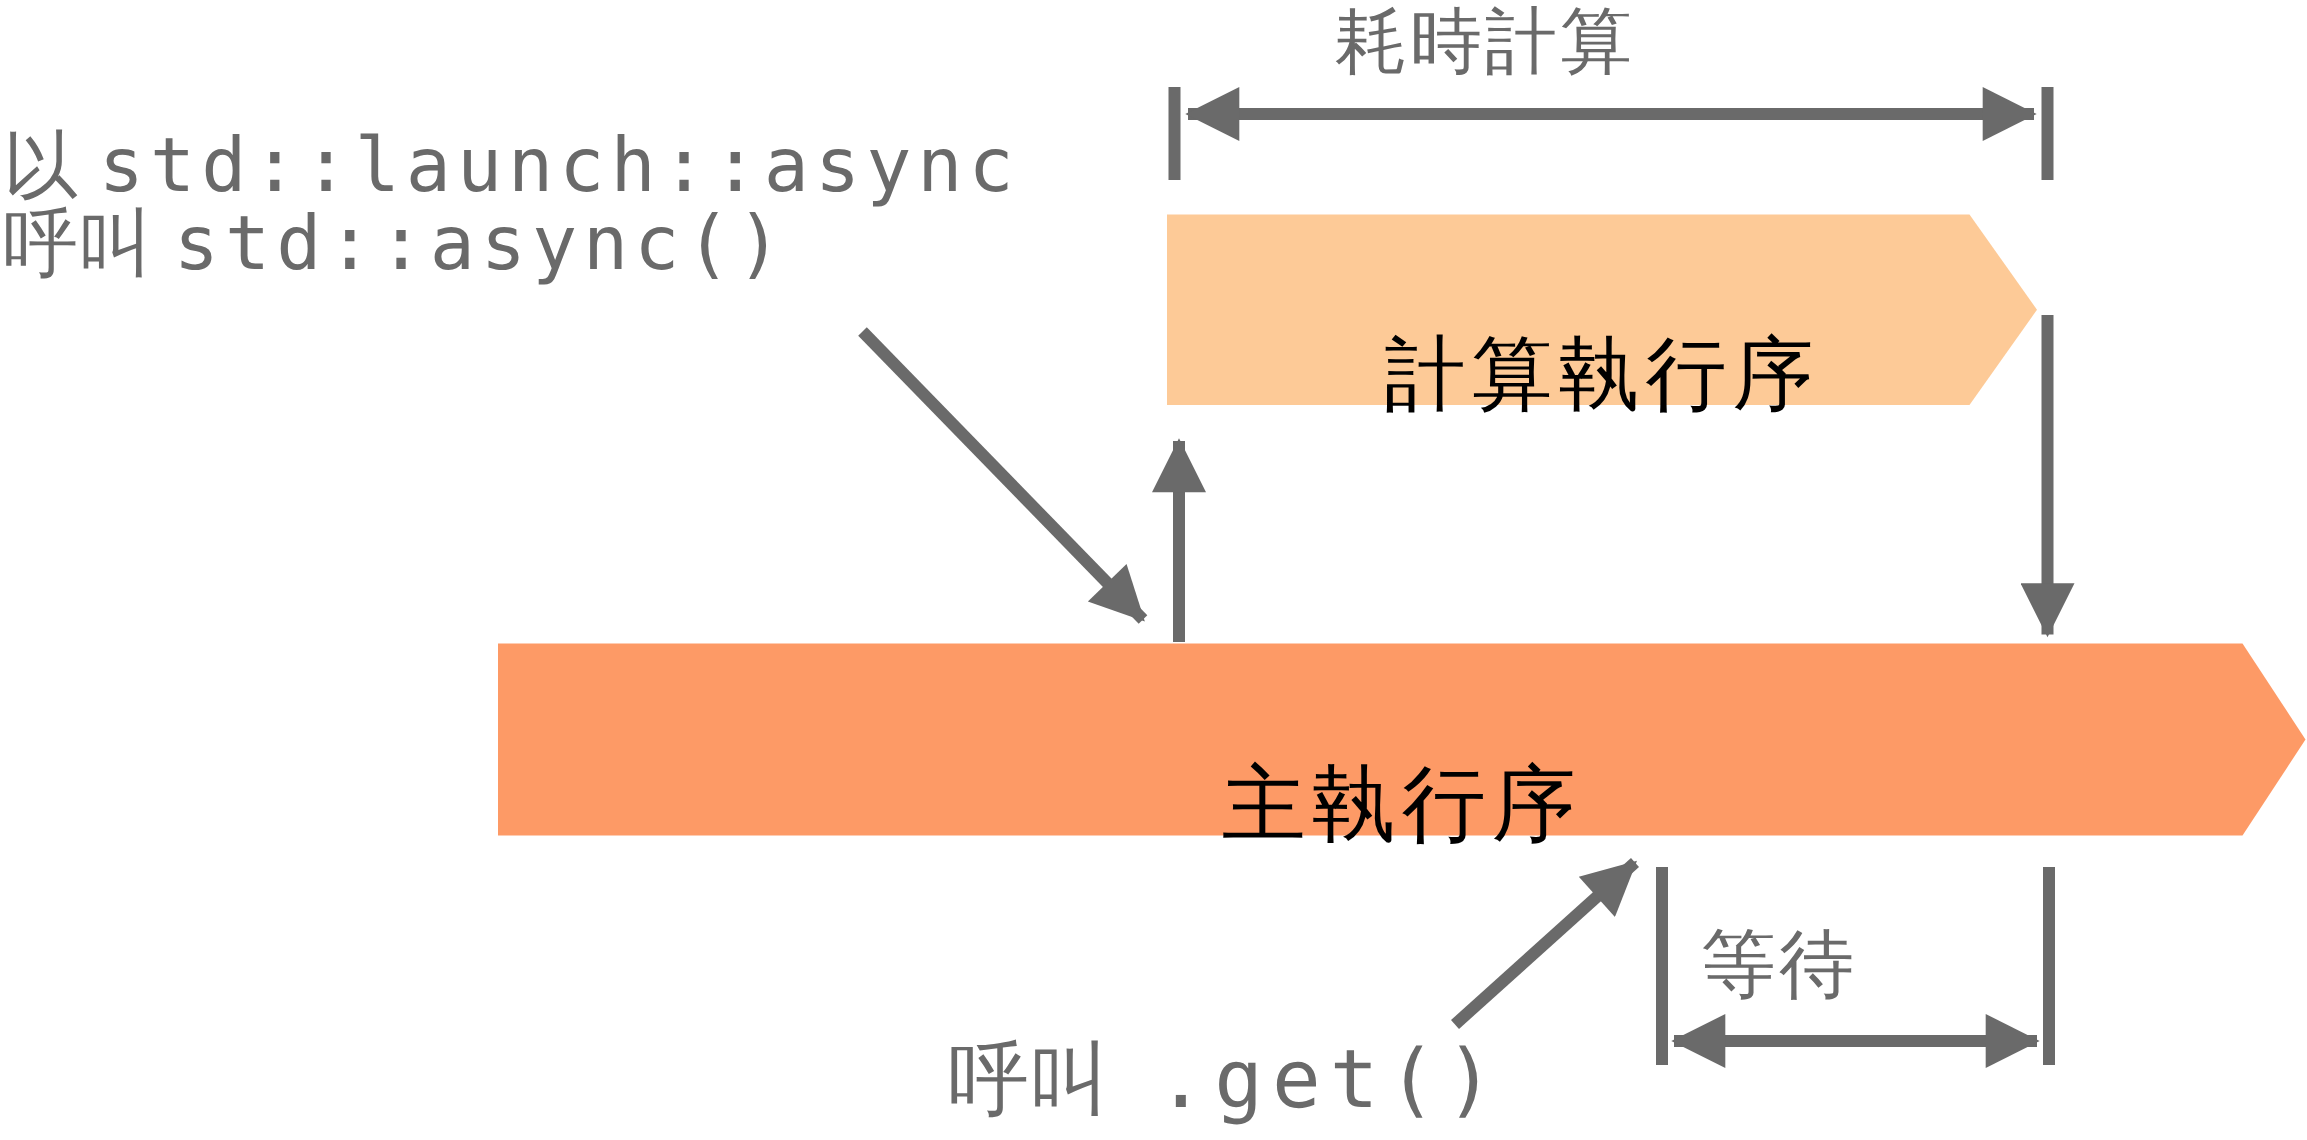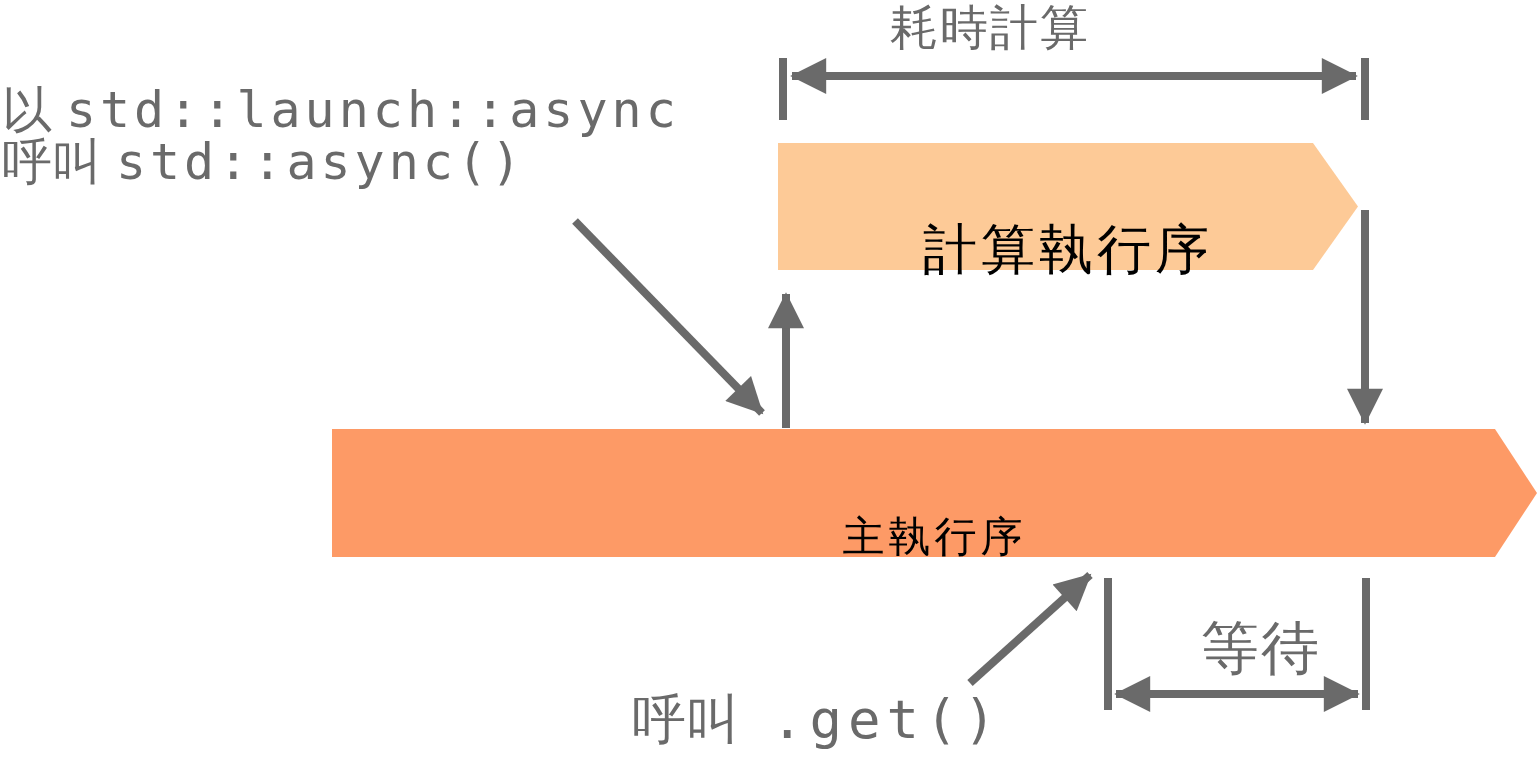--- a/index.html
+++ b/index.html
@@ -39,24 +39,24 @@
   }
   .code {
     font-family: "DejaVu Sans Mono", monospace;
     letter-spacing: 4px;
   }
   .bar-label {
     display: flex; align-items: center; justify-content: center;
     color: var(--bar-text); font-weight: 500; letter-spacing: 4px; margin-top: 44px;
   }
   .bar-label.comp { left: 778px; top: 143px; width: 580px; height: 127px; font-size: 54px; }
-  .bar-label.main { left: 332px; top: 429px; width: 1205px; height: 128px; font-size: 42px; }
+  .bar-label.main { left: 332px; top: 429px; width: 1205px; height: 128px; font-size: 56px; }
   .wait {
-    left: 1161px; top: 610px; width: 200px;
-    text-align: center; font-size: 58px; letter-spacing: 2px;
+    left: 1134px; top: 610px; width: 200px;
+    text-align: left; font-size: 50px; letter-spacing: 2px;
   }
   .get-note {
     left: 632px; top: 684px; font-size: 54px; white-space: nowrap;
   }
   .get-note .code { letter-spacing: 6px; margin-left: 16px; }
 </style>
 </head>
 <body>
 
 <div class="canvas">

